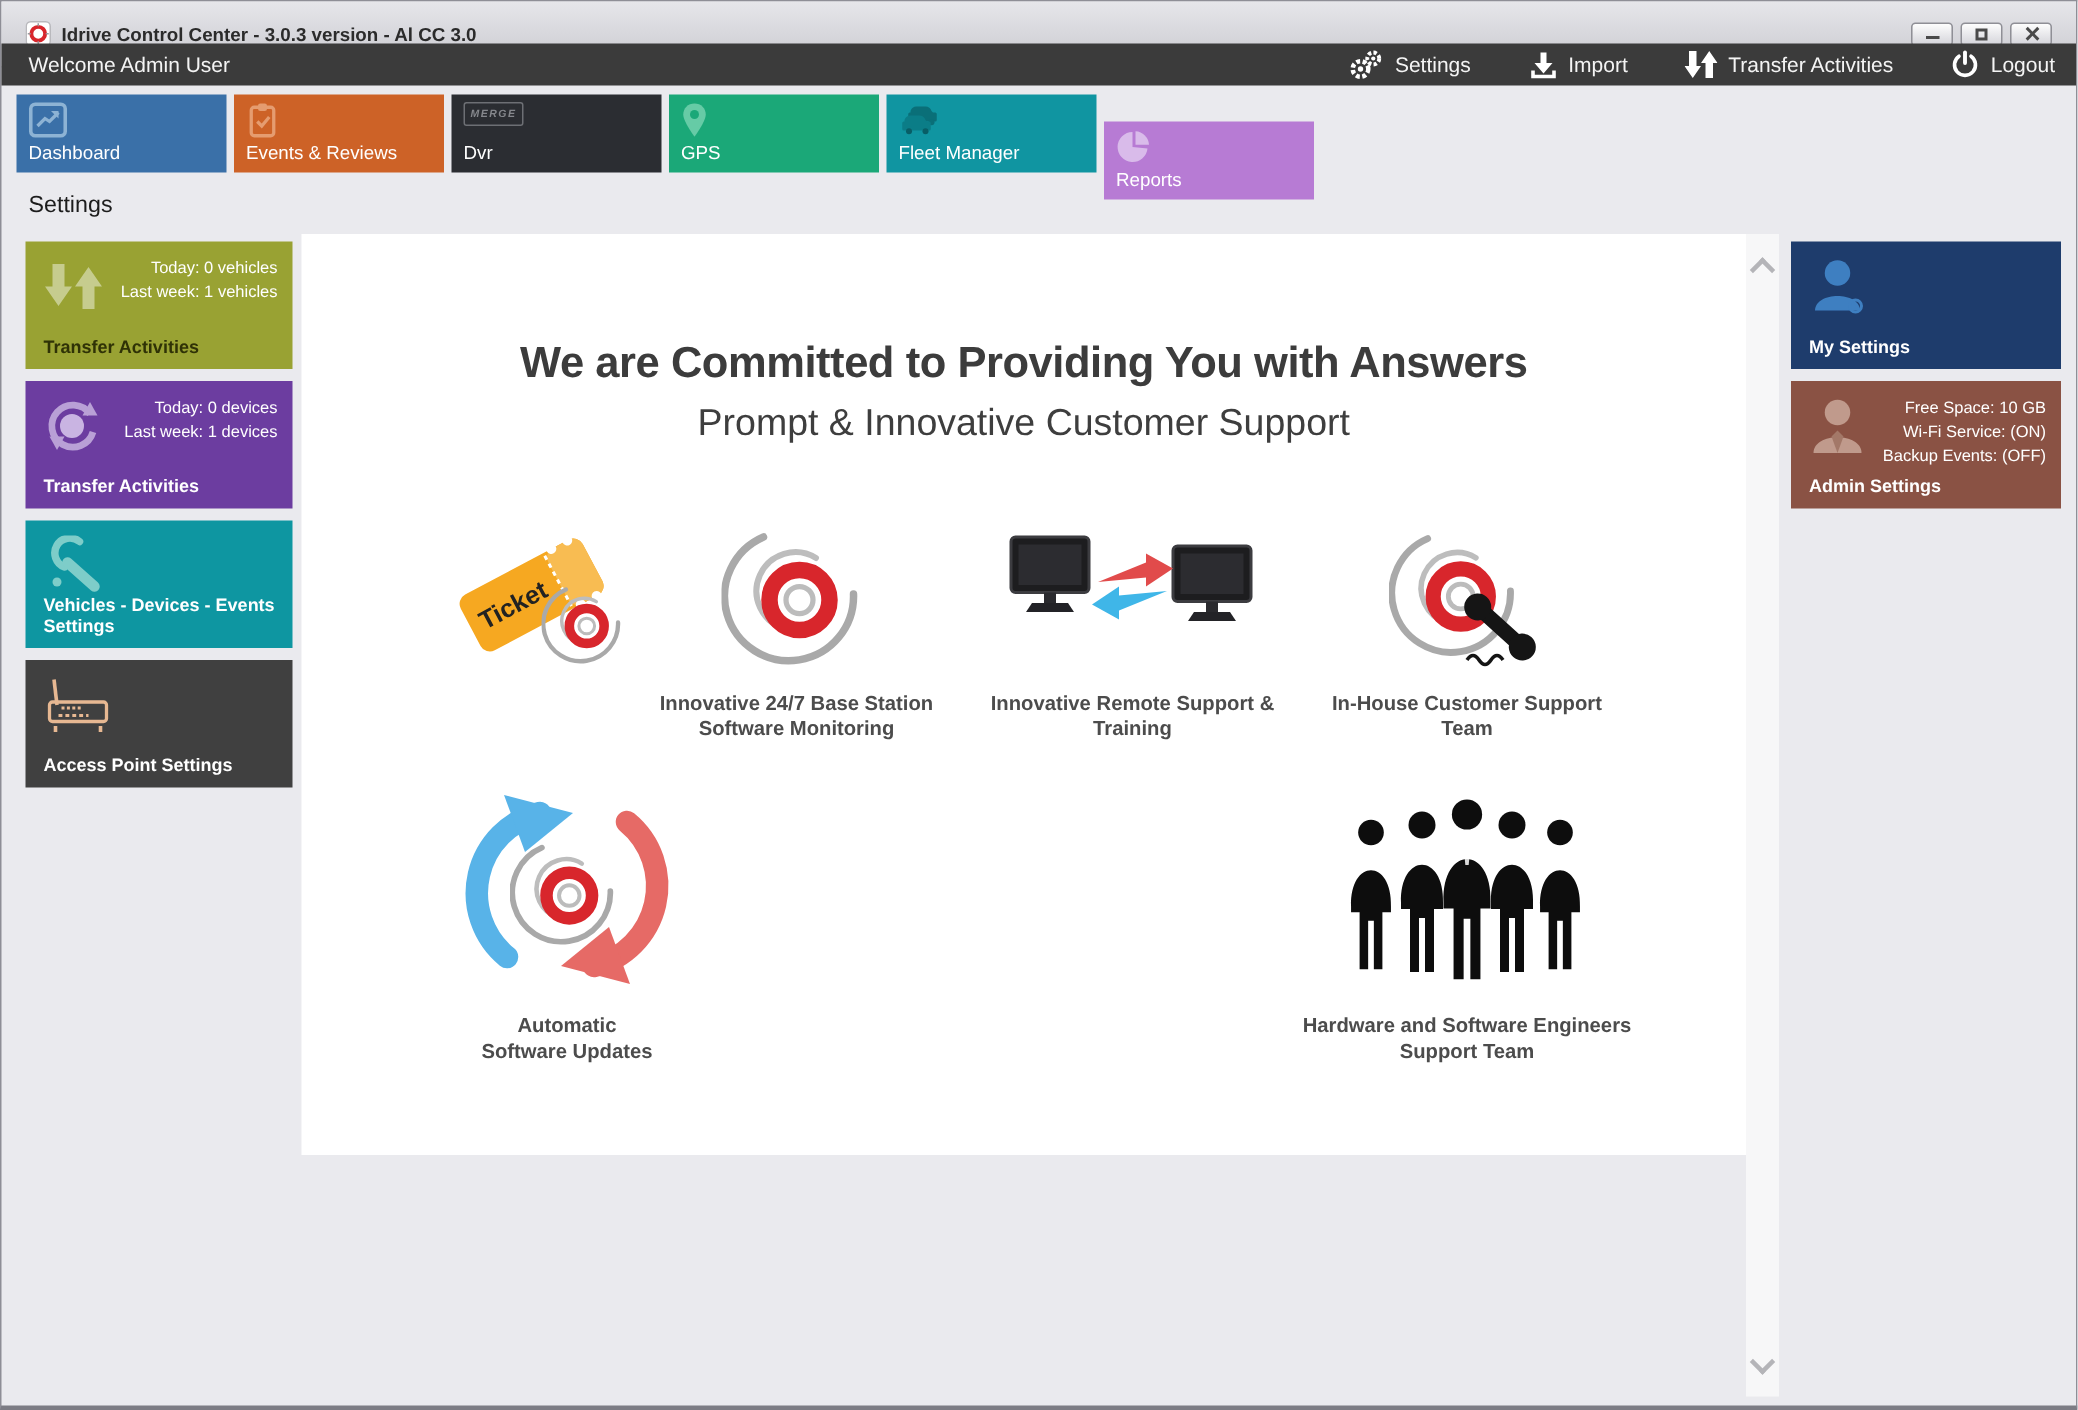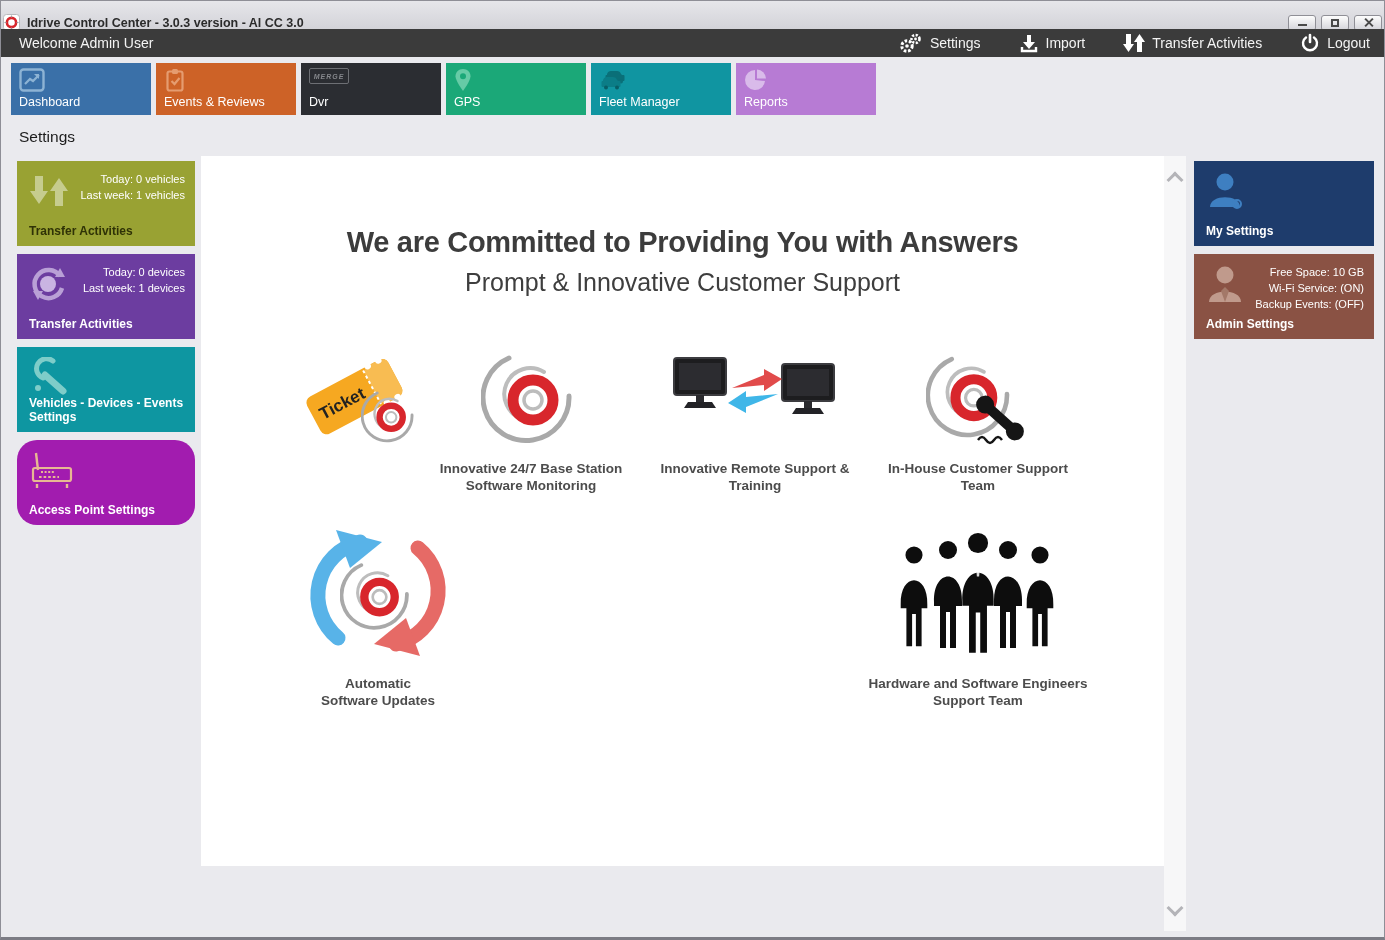--- a/index.html
+++ b/index.html
@@ -4,21 +4,21 @@
 <style>
   * { margin:0; padding:0; box-sizing:border-box; }
   html,body { width:1385px; height:940px; overflow:hidden;
     font-family:"Liberation Sans", sans-serif; background:#eaeaee; }
   .window { position:relative; width:1385px; height:940px;
     border:1px solid #8e8e96; border-bottom:3px solid #7c7c84; background:#eaeaee; }
 
   
   .titlebar { position:absolute; top:0; left:0; right:0; height:44px;
     background:linear-gradient(#e6e6ea,#c9c9cf); border-bottom:1px solid #a9a9af;
-    display:flex; align-items:center; padding:0 2px; }
+    display:flex; align-items:center; padding:0 16px; }
   .app-icon { width:17px; height:17px; margin-right:7px; flex:0 0 auto; }
   .titlebar .title { font-size:12.5px; font-weight:bold; color:#2b2b2b; flex:1 1 auto; }
   .win-controls { display:flex; gap:5px; }
   .win-btn { width:28px; height:16px; border:1px solid #8f8f96; border-radius:3px;
     background:linear-gradient(#fdfdfd,#d4d4da); display:flex; align-items:center;
     justify-content:center; cursor:default; }
   .glyph-min { width:9px; height:2px; background:#4a4a4a; margin-top:5px; }
   .glyph-max { width:8px; height:8px; border:2px solid #4a4a4a; }
   .glyph-close { position:relative; width:9px; height:9px; }
   .glyph-close::before,.glyph-close::after { content:""; position:absolute; left:4px; top:-1px;
@@ -37,48 +37,48 @@
   
   .tiles { position:absolute; top:62px; left:10px; display:flex; gap:5px; }
   .tile { width:140px; height:52px; position:relative; cursor:pointer; }
   .t-icon { position:absolute; top:5px; left:8px; }
   .t-label { position:absolute; bottom:6px; left:8px; font-size:12.5px; font-weight:normal; color:#fff; }
   .tile-dashboard { background:#3a70a8; }
   .tile-events    { background:#cd6227; }
   .tile-dvr       { background:#2b2d32; }
   .tile-gps       { background:#1ba878; }
   .tile-fleet     { background:#1095a1; }
-  .tile-reports   { background:#b77bd4; }
+  .tile-reports   { background:#b77bd4;margin-top:18px; }
   .dvr-chip { width:40px; height:16px; border:1px solid #6d6f74; border-radius:2px;
     color:#85878c; font-size:7px; font-style:italic; font-weight:bold; letter-spacing:1px;
     display:flex; align-items:center; justify-content:center; }
 
   
   .page-title { position:absolute; top:127px; left:18px; font-size:15.5px; color:#1c1c1c; }
 
   
   .left-col  { position:absolute; top:160px; left:16px;  width:178px; }
   .right-col { position:absolute; top:160px; left:1193px; width:180px; }
   .card { position:relative; height:85px; margin-bottom:8px; cursor:pointer; }
   .card .c-icon { position:absolute; top:10px; left:12px; }
   .card .c-stats { position:absolute; top:10px; right:10px; text-align:right;
     font-size:11px; line-height:16px; color:#fff; }
   .card .c-title { position:absolute; bottom:8px; left:12px; right:10px;
     font-size:12px; font-weight:bold; color:#fff; line-height:14px; }
   .card-olive  { background:#99a233; }
   .card-olive .c-title { color:#2f3206; }
   .card-purple { background:#6c3da0; }
   .card-teal   { background:#0e96a1; }
-  .card-orange { background:#a21caf;border-radius:20px; }
+  .card-orange { background:#404040; }
   .card-navy   { background:#1e3c6c; }
   .card-brown  { background:#8a5244; }
   .card-green  { background:#1d6e54; }
 
   
-  .main-panel { position:absolute; top:155px; left:200px; width:985px; height:710px;
+  .main-panel { position:absolute; top:155px; left:200px; width:985px; height:614px;
     background:#ffffff; }
   .main-h1 { position:absolute; top:70px; left:0; right:22px; text-align:center;
     font-size:29px; font-weight:bold; color:#3c3c3c; letter-spacing:-0.3px; }
   .main-h2 { position:absolute; top:112px; left:0; right:22px; text-align:center;
     font-size:25px; color:#3e3e3e; }
   .feature { position:absolute; width:260px; transform:translateX(-50%); text-align:center; }
   .f-icon { height:100px; display:flex; align-items:flex-end; justify-content:center; }
   .f-icon-lg { height:135px; display:flex; align-items:flex-end; justify-content:center; }
   .f-cap { margin-top:14px; font-size:13.5px; font-weight:bold; color:#4c4c4c; line-height:17px; }
 

